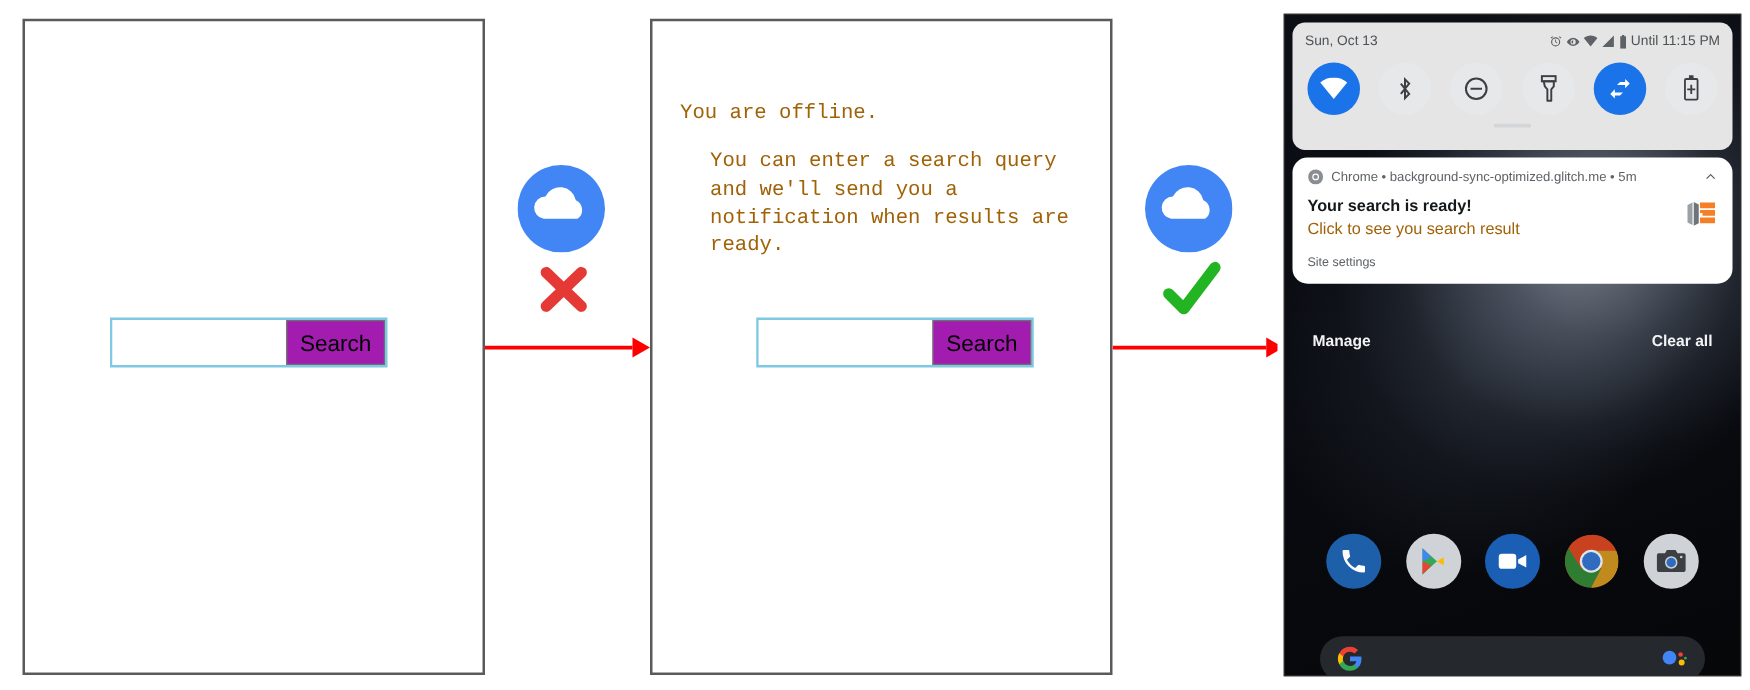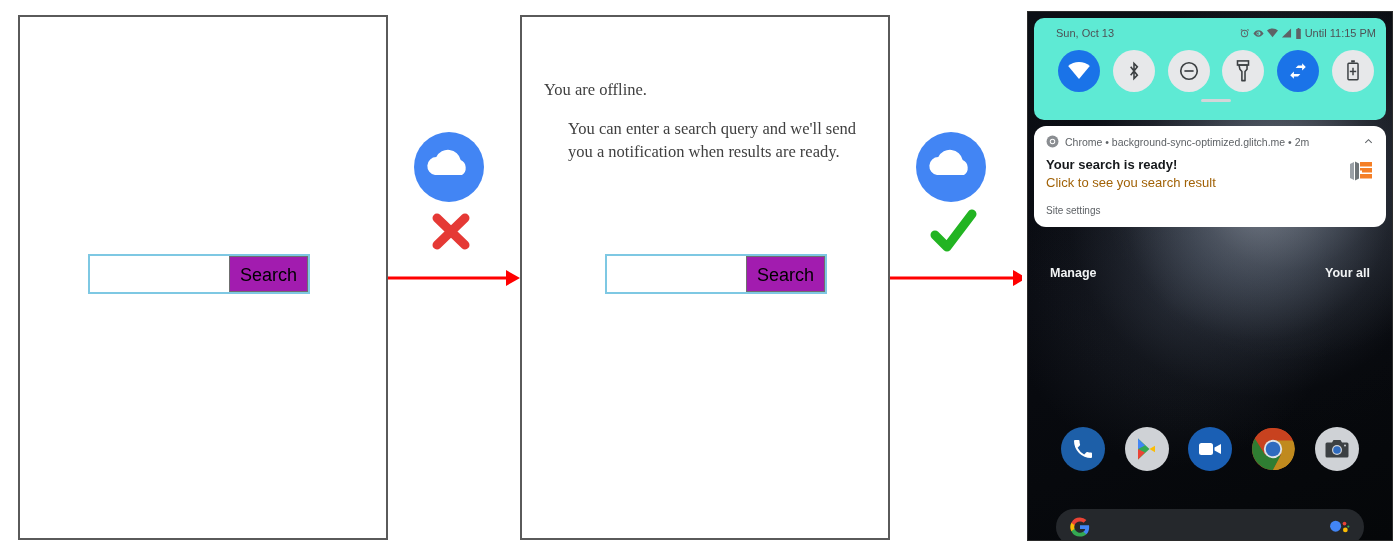--- a/index.html
+++ b/index.html
@@ -24,23 +24,23 @@
   }
   #panel-1 { left: 18px;  top: 15px; width: 370px; height: 525px; }
   #panel-2 { left: 520px; top: 15px; width: 370px; height: 525px; }
 
   
   .offline-text {
     position: absolute;
     left: 22px;
     top: 62px;
     width: 320px;
-    font-family: Liberation Serif, serif;
+    font-family: Liberation Mono, monospace;
     font-size: 16.5px;
-    color: #404040;
+    color: #a16207;
     line-height: 1.35;
   }
   .offline-text p { margin: 0 0 17px 0; }
   .offline-text p:last-child { margin-bottom: 0; margin-left: 24px; }
 
   
   .search-widget {
     position: absolute;
     display: flex;
     align-items: stretch;
@@ -128,23 +128,22 @@
       linear-gradient(160deg, #0c0f15 0%, #090b11 45%, #050709 100%);
   }
 
   
   .qs-sheet {
     position: absolute;
     left: 6px;
     top: 6px;
     right: 6px;
     height: 102px;
-    background: #5eead4;
+    background: #e5e5e5;
     border-radius: 10px;
-    padding-left: 12px;
   }
   .qs-statusbar {
     display: flex;
     align-items: center;
     justify-content: space-between;
     height: 22px;
     padding: 4px 10px 0 10px;
     font-size: 11px;
     color: #4e5256;
   }
@@ -406,21 +405,21 @@
     <div class="qs-handle"></div>
   </div>
 
   <div class="notif-card">
     <div class="notif-header">
       <svg class="notif-appicon" width="13" height="13" viewBox="0 0 24 24">
         <circle cx="12" cy="12" r="11" fill="#8a8d91"></circle>
         <circle cx="12" cy="12" r="5" fill="#ffffff"></circle>
         <circle cx="12" cy="12" r="3.2" fill="#8a8d91"></circle>
       </svg>
-      <span class="notif-source">Chrome • background-sync-optimized.glitch.me • 2m</span>
+      <span class="notif-source">Chrome • background-sync-optimized.glitch.me • 5m</span>
       <svg class="notif-collapse" width="11" height="11" viewBox="0 0 24 24" fill="none" stroke="#5e6266" stroke-width="2.2">
         <polyline points="5,15 12,8 19,15"></polyline>
       </svg>
     </div>
 
     <div class="notif-body">
       <div class="notif-texts">
         <div class="notif-title">Your search is ready!</div>
         <div class="notif-sub">Click to see you search result</div>
       </div>
@@ -431,21 +430,21 @@
         <polygon points="12,10 24,10 24,14.5 14,14.5 14,12.4 12,12.4" fill="#f57f26"></polygon>
         <polygon points="12,16 24,16 24,20.5 12,20.5" fill="#f57f26"></polygon>
       </svg>
     </div>
 
     <div class="notif-action">Site settings</div>
   </div>
 
   <div class="notif-footer">
     <span>Manage</span>
-    <span>Your all</span>
+    <span>Clear all</span>
   </div>
 
   <div class="dock">
     <div class="dock-icon" style="background:#1d5fa8;">
       <svg width="24" height="24" viewBox="0 0 24 24" fill="#ffffff">
         <path d="M6.6 10.8a15.1 15.1 0 0 0 6.6 6.6l2.2-2.2a1 1 0 0 1 1-.25 11.4 11.4 0 0 0 3.6.57 1 1 0 0 1 1 1V20a1 1 0 0 1-1 1A17 17 0 0 1 3 4a1 1 0 0 1 1-1h3.5a1 1 0 0 1 1 1 11.4 11.4 0 0 0 .57 3.6 1 1 0 0 1-.25 1z"></path>
       </svg>
     </div>
     <div class="dock-icon" style="background:#cfd2d6;">
       <svg width="22" height="24" viewBox="0 0 22 24">

